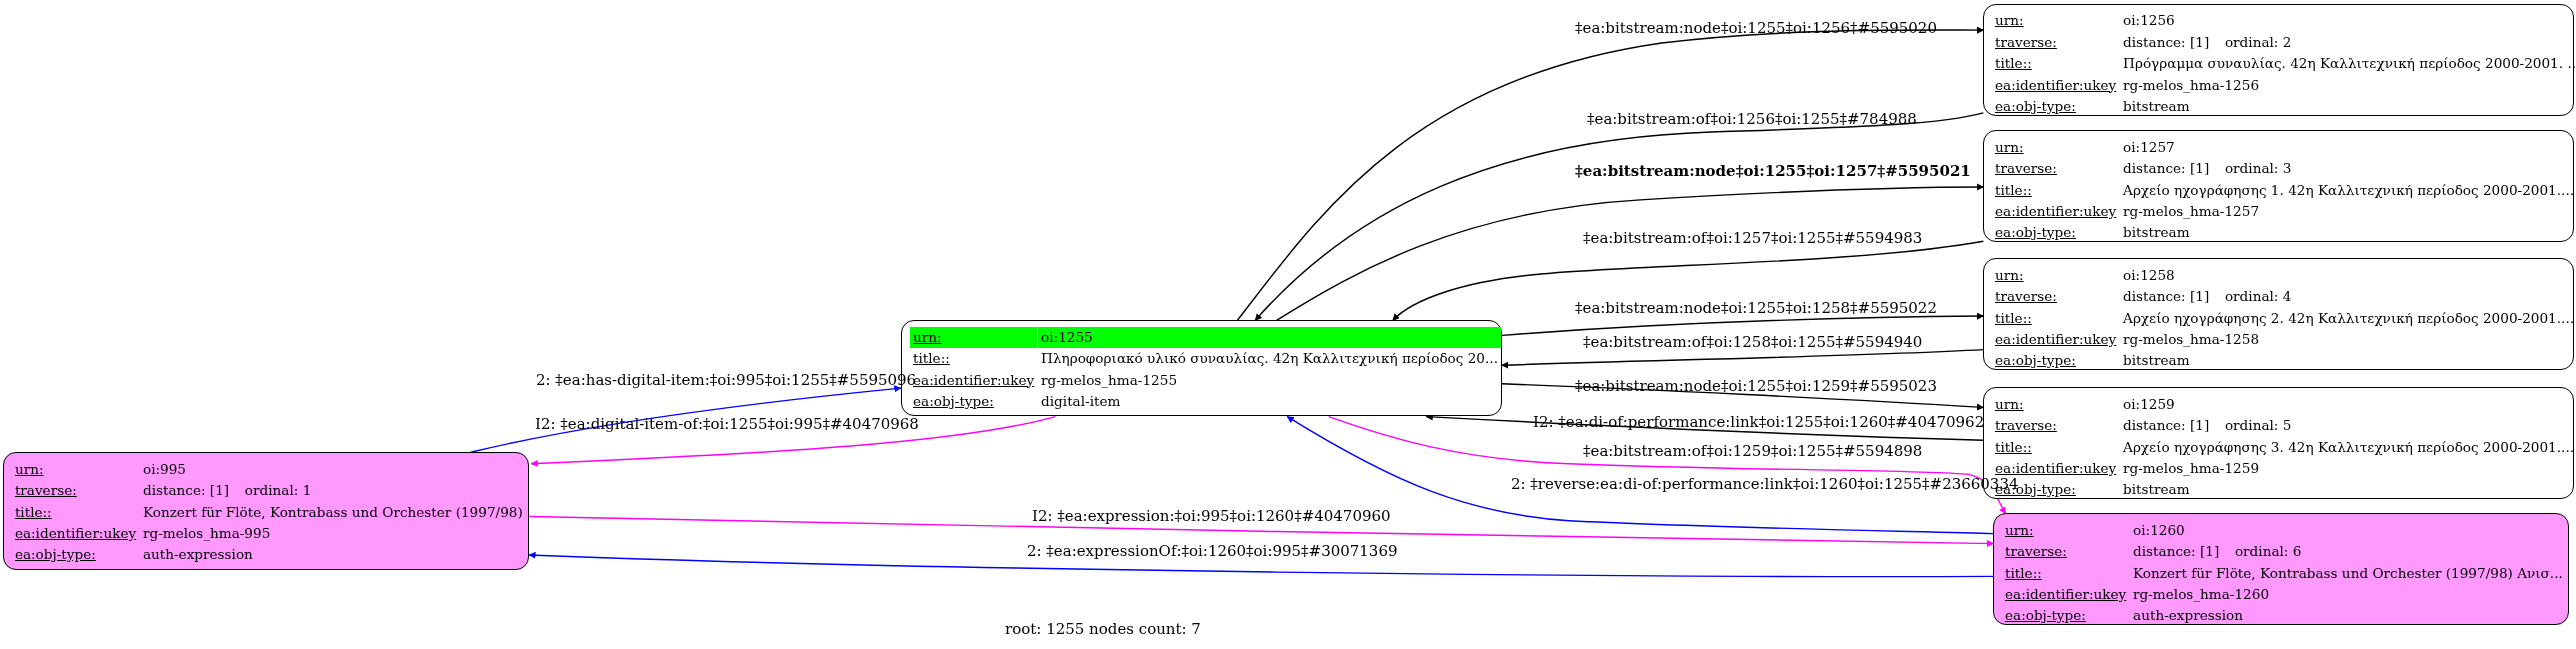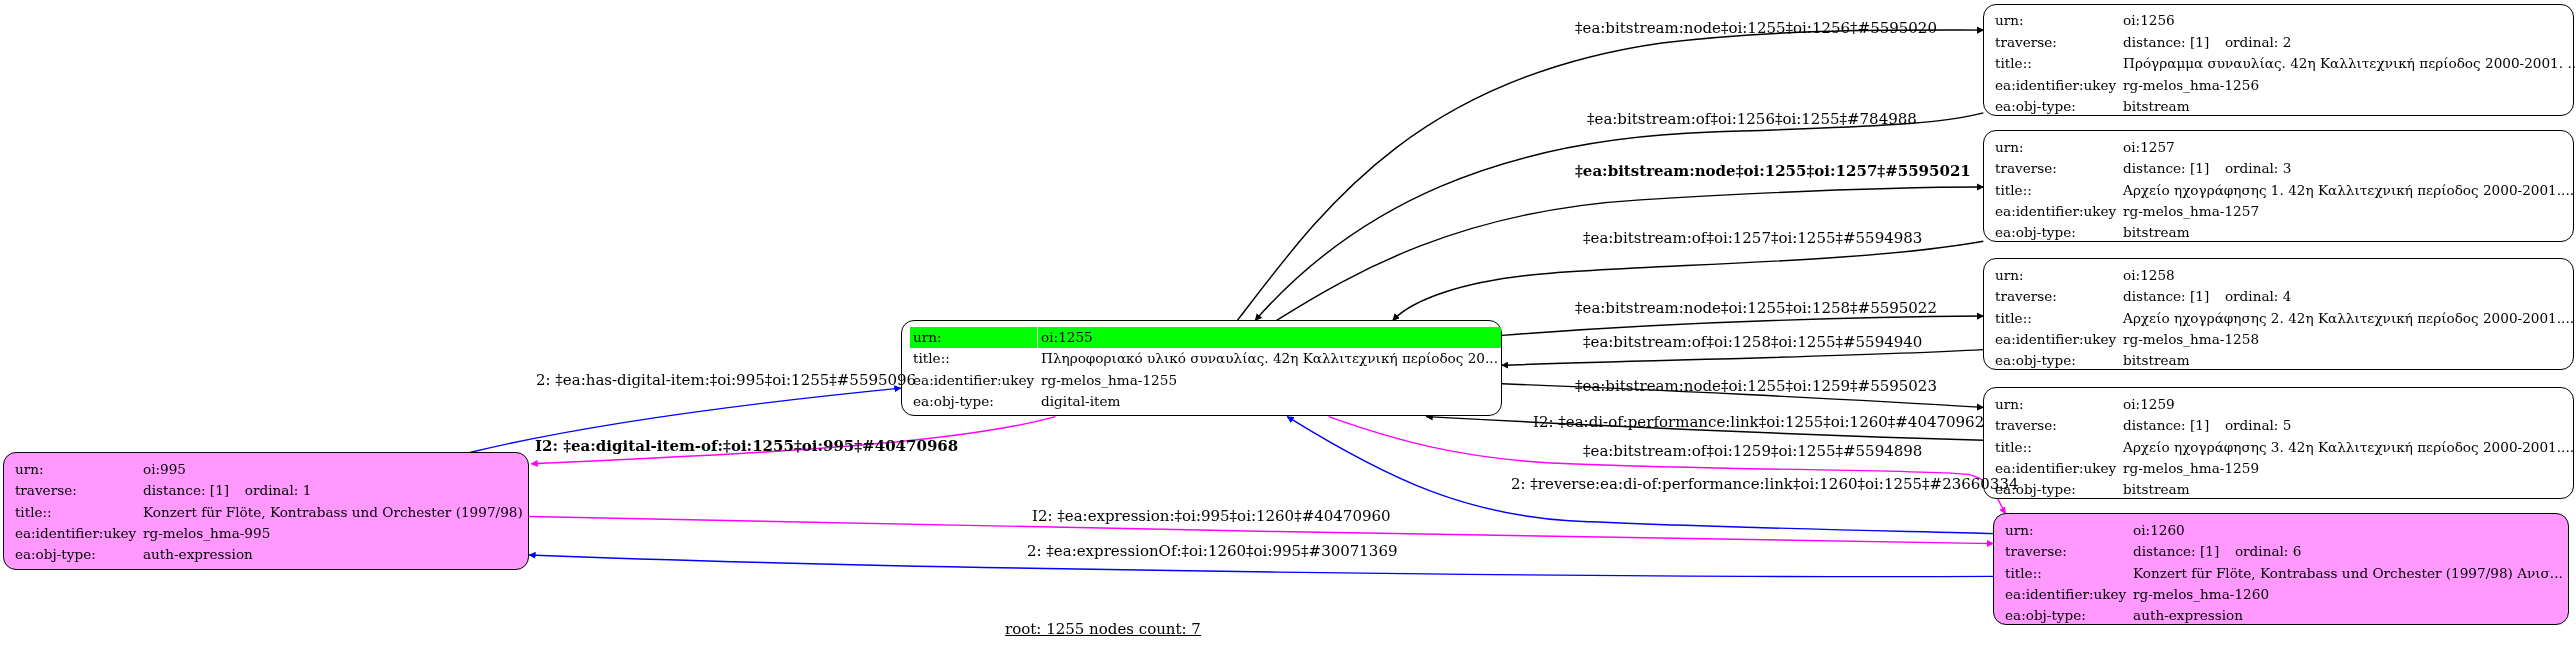--- a/index.html
+++ b/index.html
@@ -4,25 +4,25 @@
 <style>
   html, body { margin:0; padding:0; background:#ffffff; }
   body { width:2576px; height:650px; position:relative; overflow:hidden;
          font-family:"DejaVu Serif","Liberation Serif",serif; color:#000; }
   #edges { position:absolute; left:0; top:0; width:2576px; height:650px; }
   .node { position:absolute; border:1.4px solid #000; border-radius:13px; box-sizing:border-box;
           padding:5.7px 7.1px; background:#fff; }
   .node.pink { background:#ff99ff; }
   .node table { border-collapse:separate; border-spacing:1.4px 0; font-size:13.6px; line-height:21.4px; }
   .node td { padding:0 2.9px; white-space:nowrap; vertical-align:middle; }
-  .node td.k { width:121px; }
+  .node td.k { width:121px;text-decoration:underline; }
   .node tr.hl td { background:#00ff00; }
   .node .gap { display:inline-block; width:15.7px; }
   .elabel { position:absolute; font-size:15px; white-space:nowrap; line-height:17px; }
-  .footer { position:absolute; left:0; width:2206px; top:620px; text-align:center; font-size:15px;text-decoration:underline; }
+  .footer { position:absolute; left:0; width:2206px; top:620px; text-align:center; font-size:15px; }
 </style>
 </head>
 <body>
 
 <svg id="edges" xmlns="http://www.w3.org/2000/svg" viewBox="0 0 3612 911" width="2576" height="650">
   <defs>
     <marker id="ah-black" viewBox="0 0 10 10" refX="9" refY="5" markerWidth="10" markerHeight="10" orient="auto" markerUnits="userSpaceOnUse">
         <path d="M0,0 L10,5 L0,10 z" fill="#000"></path>
       </marker>
     <marker id="ah-blue" viewBox="0 0 10 10" refX="9" refY="5" markerWidth="10" markerHeight="10" orient="auto" markerUnits="userSpaceOnUse">
@@ -237,18 +237,18 @@
 <div class="elabel" style="left:1587px;top:111px;">‡ea:bitstream:of‡oi:1256‡oi:1255‡#784988</div>
 <div class="elabel" style="left:1575px;top:163px;font-weight:bold;">‡ea:bitstream:node‡oi:1255‡oi:1257‡#5595021</div>
 <div class="elabel" style="left:1583px;top:230px;">‡ea:bitstream:of‡oi:1257‡oi:1255‡#5594983</div>
 <div class="elabel" style="left:1575px;top:300px;">‡ea:bitstream:node‡oi:1255‡oi:1258‡#5595022</div>
 <div class="elabel" style="left:1583px;top:334px;">‡ea:bitstream:of‡oi:1258‡oi:1255‡#5594940</div>
 <div class="elabel" style="left:1575px;top:378px;">‡ea:bitstream:node‡oi:1255‡oi:1259‡#5595023</div>
 <div class="elabel" style="left:1583px;top:407px;margin-top:36px;">‡ea:bitstream:of‡oi:1259‡oi:1255‡#5594898</div>
 <div class="elabel" style="left:1533px;top:414px;">I2: ‡ea:di-of:performance:link‡oi:1255‡oi:1260‡#40470962</div>
 <div class="elabel" style="left:1511px;top:476px;">2: ‡reverse:ea:di-of:performance:link‡oi:1260‡oi:1255‡#23660334</div>
 <div class="elabel" style="left:536px;top:372px;">2: ‡ea:has-digital-item:‡oi:995‡oi:1255‡#5595096</div>
-<div class="elabel" style="left:535px;top:438px;font-weight:bold;">I2: ‡ea:digital-item-of:‡oi:1255‡oi:995‡#40470968</div>
+<div class="elabel" style="left:535px;top:416px;">I2: ‡ea:digital-item-of:‡oi:1255‡oi:995‡#40470968</div>
 <div class="elabel" style="left:1032px;top:508px;">I2: ‡ea:expression:‡oi:995‡oi:1260‡#40470960</div>
 <div class="elabel" style="left:1027px;top:543px;">2: ‡ea:expressionOf:‡oi:1260‡oi:995‡#30071369</div>
 
 <div class="footer">root: 1255 nodes count: 7</div>
 
 
 </body></html>

